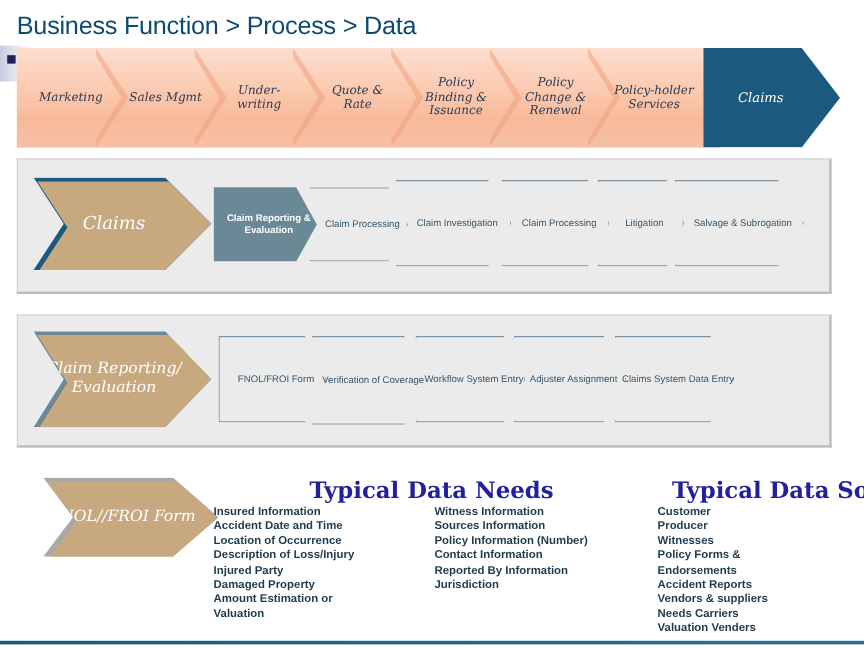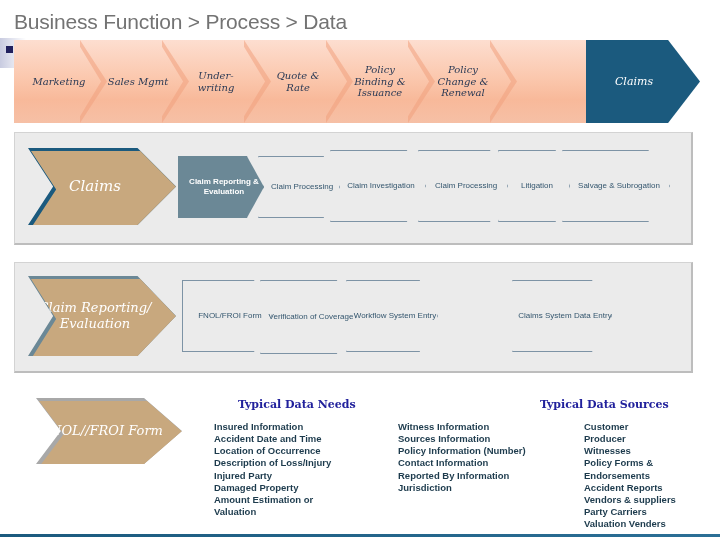--- a/index.html
+++ b/index.html
@@ -7,21 +7,21 @@
     width:720px;height:540px;overflow:hidden;position:relative;
     background:#ffffff;
     font-family:"Liberation Sans", sans-serif;
     -webkit-font-smoothing:none;
   }
   .slide{position:absolute;inset:0;}
 
   
   .title{
     position:absolute;left:14px;top:10px;
-    font-size:21px;color:#737373;letter-spacing:-0.2px;
+    font-size:21px;color:#0c4a6e;letter-spacing:-0.2px;
     white-space:nowrap;
   }
   .bullet-band{
     position:absolute;left:0;top:38px;width:26px;height:30px;
     background:linear-gradient(to right,#c8cbe0,#ffffff);
   }
   .bullet-sq{
     position:absolute;left:6px;top:46px;width:7px;height:7px;
     background:#21215e;
   }
@@ -110,27 +110,27 @@
   .sm .txt{position:relative;z-index:2;padding-left:6px;}
   .sm.filled .body{background:#6b8896;border-color:#6b8896;}
   .sm.filled .txt{color:#ffffff;font-weight:bold;}
   .sm.flatleft .body{
     clip-path:polygon(0% 0%, 80% 0%, 100% 50%, 80% 100%, 0% 100%);
   }
 
   
   .hdr{
     position:absolute;font-family:"DejaVu Serif", serif;font-weight:bold;
-    font-size:11px;color:#21219c;white-space:nowrap;
+    font-size:19px;color:#21219c;white-space:nowrap;margin-left:20px;
   }
   .list{
     position:absolute;font-size:9.5px;font-weight:bold;
     color:#1d3b4d;line-height:1.28;
   }
-  .list div{white-space:nowrap;margin-left:36px;}
+  .list div{white-space:nowrap;}
   .baseline{
     position:absolute;left:0;bottom:3px;width:720px;height:3px;
     background:linear-gradient(to right,#1b5a7e,#2b6f96);
   }
 </style>
 </head>
 <body>
 
 <div class="slide">
 
@@ -159,20 +159,23 @@
       </div>
     <div class="r1cell" style="left:250px;width:68px">
         <span>Quote &amp; Rate</span>
       </div>
     <div class="r1cell" style="left:414px;width:70px">
         <span>Policy Change &amp; Renewal</span>
       </div>
     <div class="r1cell" style="left:330px;width:72px">
         <span>Policy Binding &amp; Issuance</span>
       </div>
+    <div class="r1cell" style="left:494px;width:74px">
+        <span>Policy-holder Services</span>
+      </div>
 
     <div class="r1claims">
       <span>Claims</span>
     </div>
   </div>
 
   <div class="panel panel2"></div>
 
   <div class="bigchev notch shadow r2chev">
     <span>Claims</span>
@@ -213,20 +216,24 @@
     <div class="body"></div>
     <div class="txt">FNOL/FROI Form</div>
   </div>
   <div class="sm" style="left:260px;top:280px;width:96px;height:74px">
     <div class="body"></div>
     <div class="txt">Verification of Coverage</div>
   </div>
   <div class="sm" style="left:346px;top:280px;width:92px;height:72px">
     <div class="body"></div>
     <div class="txt">Workflow System Entry</div>
+  </div>
+  <div class="sm" style="left:428px;top:280px;width:94px;height:72px">
+    <div class="body"></div>
+    <div class="txt">Adjuster Assignment</div>
   </div>
   <div class="sm" style="left:512px;top:280px;width:100px;height:72px">
     <div class="body"></div>
     <div class="txt">Claims System Data Entry</div>
   </div>
 
   <div class="bigchev notch shadow r4chev">
     <span>FNOL//FROI Form</span>
   </div>
 
@@ -254,18 +261,18 @@
   </div>
 
   <div class="list" style="left:548px;top:421px">
     <div>Customer</div>
     <div>Producer</div>
     <div>Witnesses</div>
     <div>Policy Forms &amp;</div>
     <div>Endorsements</div>
     <div>Accident Reports</div>
     <div>Vendors &amp; suppliers</div>
-    <div>Party Carriers</div>
+    <div>Needs Carriers</div>
     <div>Valuation Venders</div>
   </div>
 
   <div class="baseline"></div>
 </div>
 
 </body></html>

